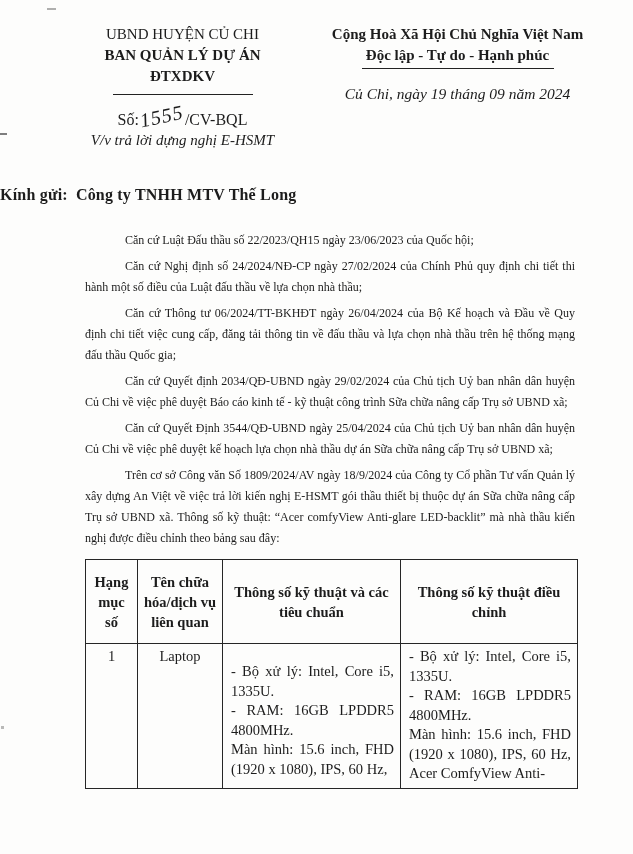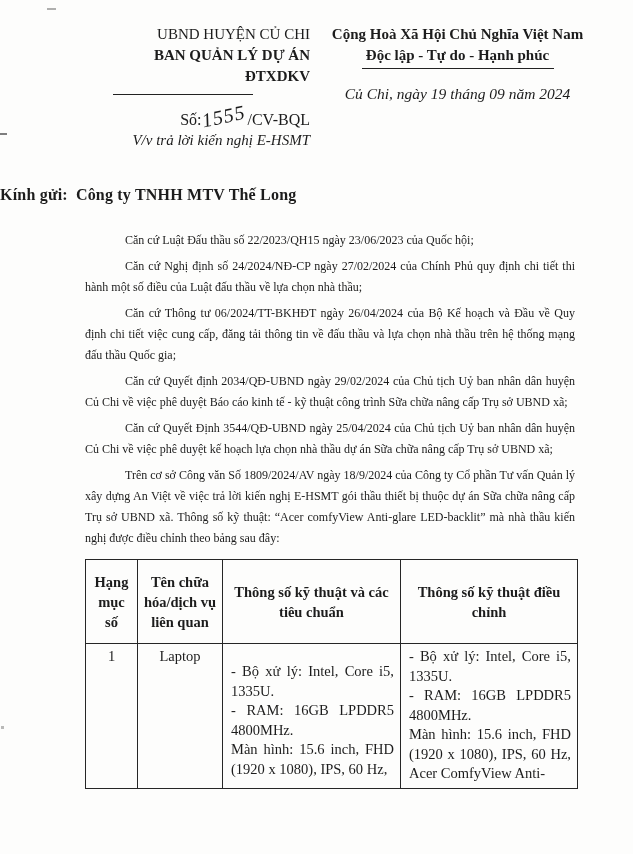--- a/index.html
+++ b/index.html
@@ -7,21 +7,21 @@
     position:relative;
     width:633px;height:854px;
     background:#fdfdfc;
     font-family:"Liberation Serif","DejaVu Serif",serif;
     color:#1c1c1c;
     overflow:hidden;
     box-sizing:border-box;
   }
   
   .letterhead{display:flex;padding-top:24px;}
-  .lh-left{width:255px;margin-left:55px;text-align:right;font-size:15px;line-height:21px;}
+  .lh-left{width:255px;margin-left:55px;text-align:center;font-size:15px;line-height:21px;}
   .lh-right{flex:1;text-align:center;font-size:15px;line-height:21px;padding-right:28px;}
   .b{font-weight:bold;}
   .rule{border-top:1.6px solid #222;height:0;}
   .rule-left{width:140px;margin:7px auto 0 auto;}
   .rule-right{width:192px;margin:2px auto 0 auto;}
   .so-line{margin-top:13px;font-size:16px;}
   .hand{
     display:inline-block;
     font-style:italic;
     font-size:20px;
@@ -89,21 +89,21 @@
 
   <header class="letterhead">
     <div class="lh-left">
       <div>UBND HUYỆN CỦ CHI</div>
       <div class="b">BAN QUẢN LÝ DỰ ÁN</div>
       <div class="b">ĐTXDKV</div>
       <div class="rule rule-left"></div>
       <div class="so-line">
         <span>Số:</span><span class="hand">1555</span><span>/CV-BQL</span>
       </div>
-      <div class="vv">V/v trả lời kiến nghị E-HSMT</div>
+      <div class="vv">V/v trả lời dựng nghị E-HSMT</div>
     </div>
     <div class="lh-right">
       <div class="b">Cộng Hoà Xã Hội Chủ Nghĩa Việt Nam</div>
       <div class="b">Độc lập - Tự do - Hạnh phúc</div>
       <div class="rule rule-right"></div>
       <div class="date-line">Củ Chi, ngày 19 tháng 09 năm 2024</div>
     </div>
   </header>
 
   <div class="kinhgui">

